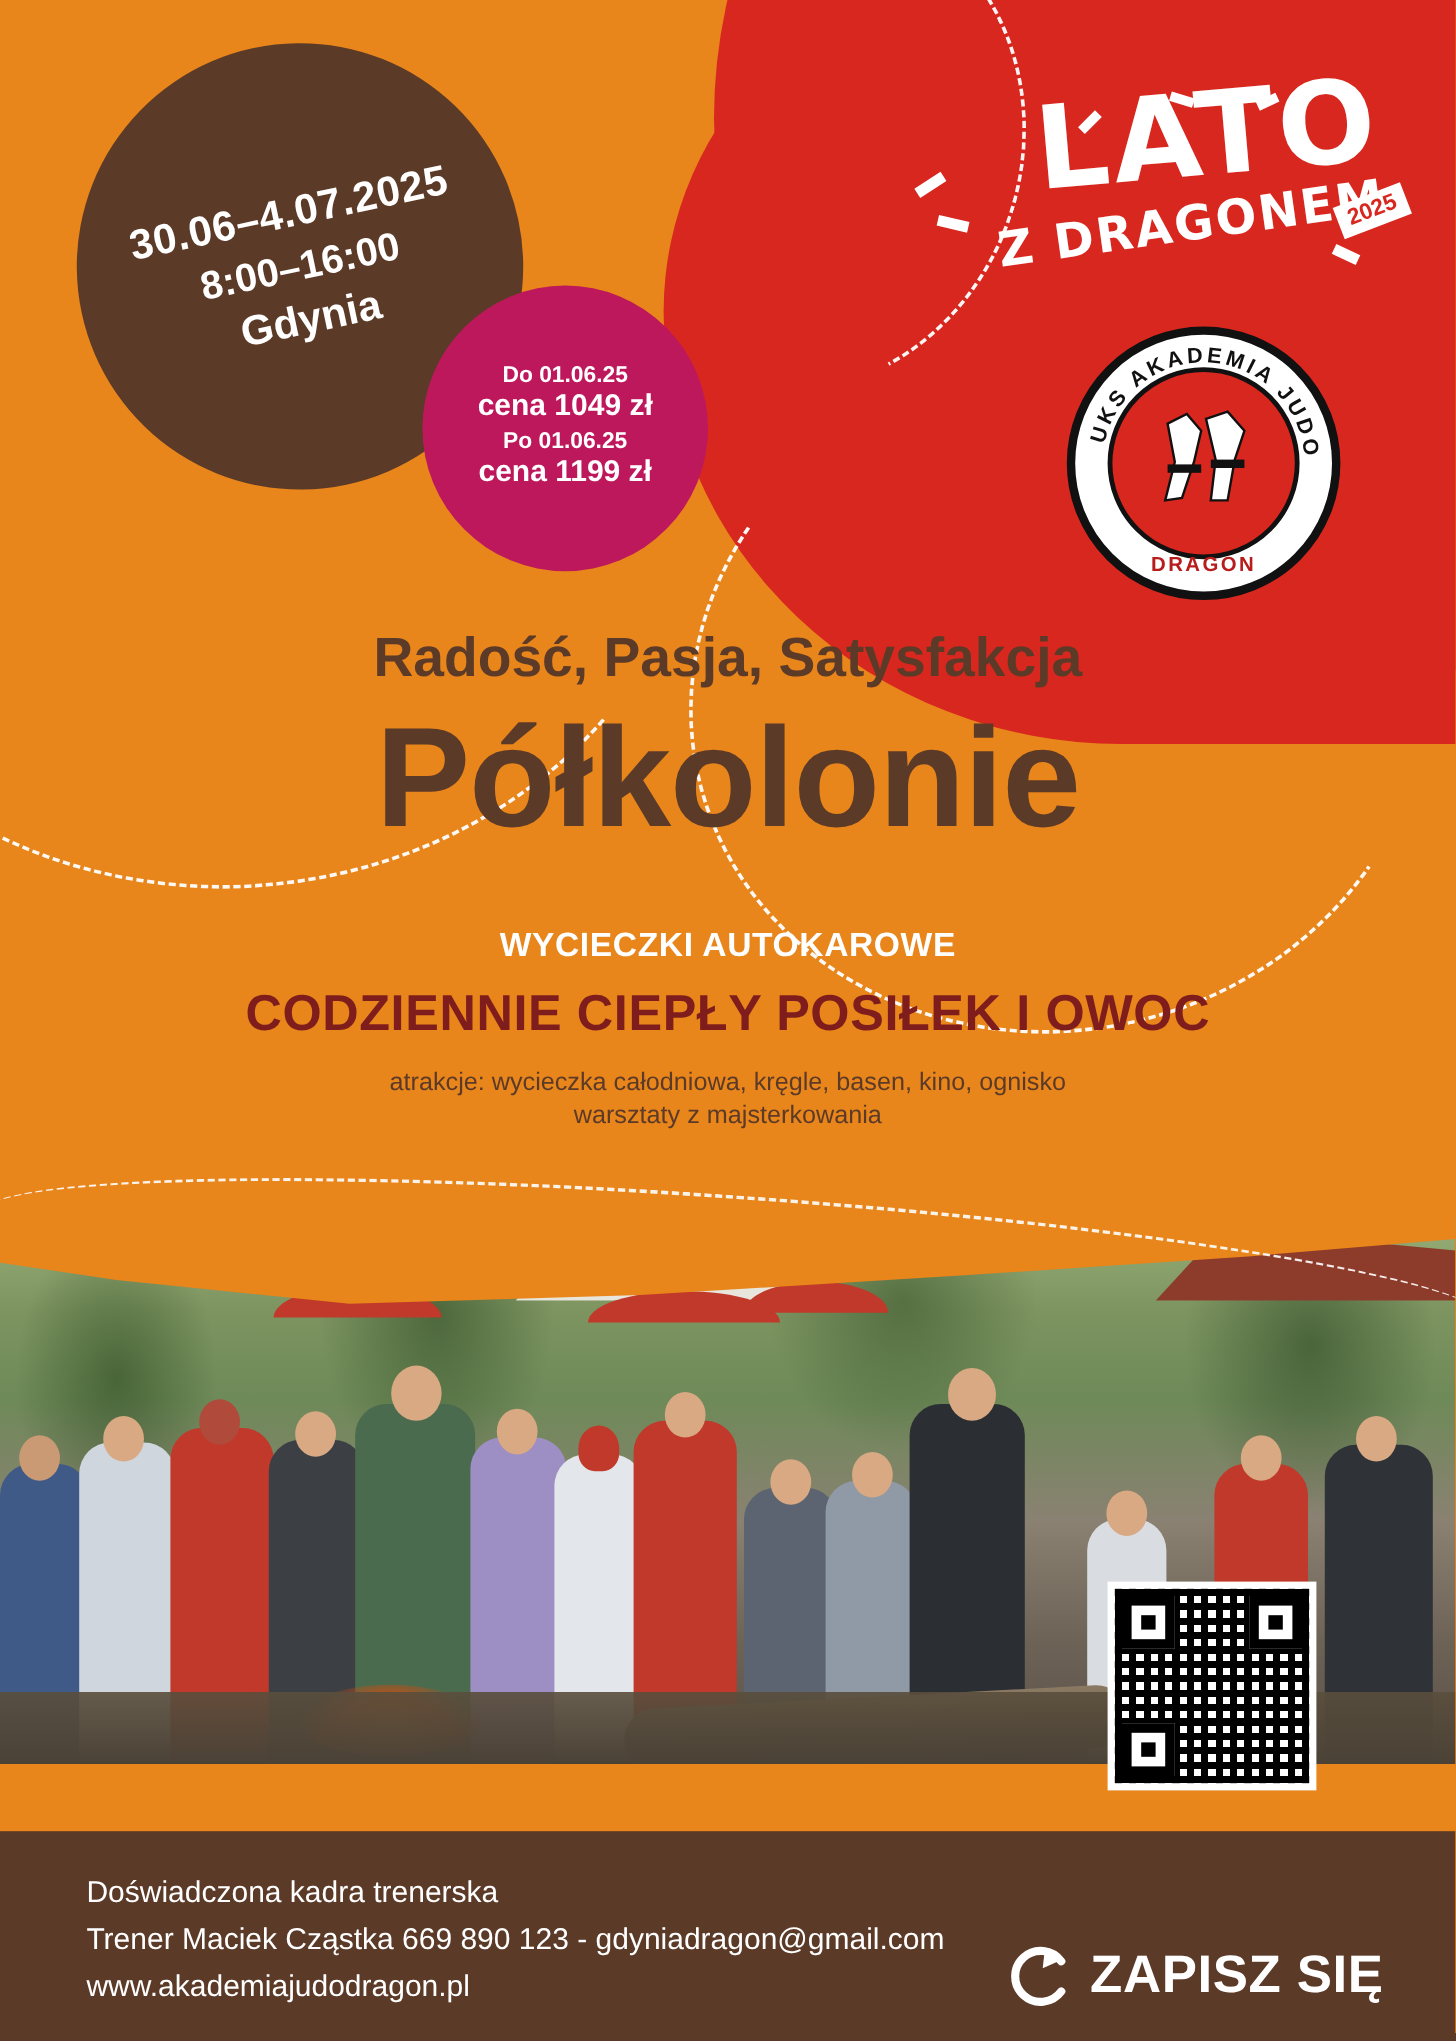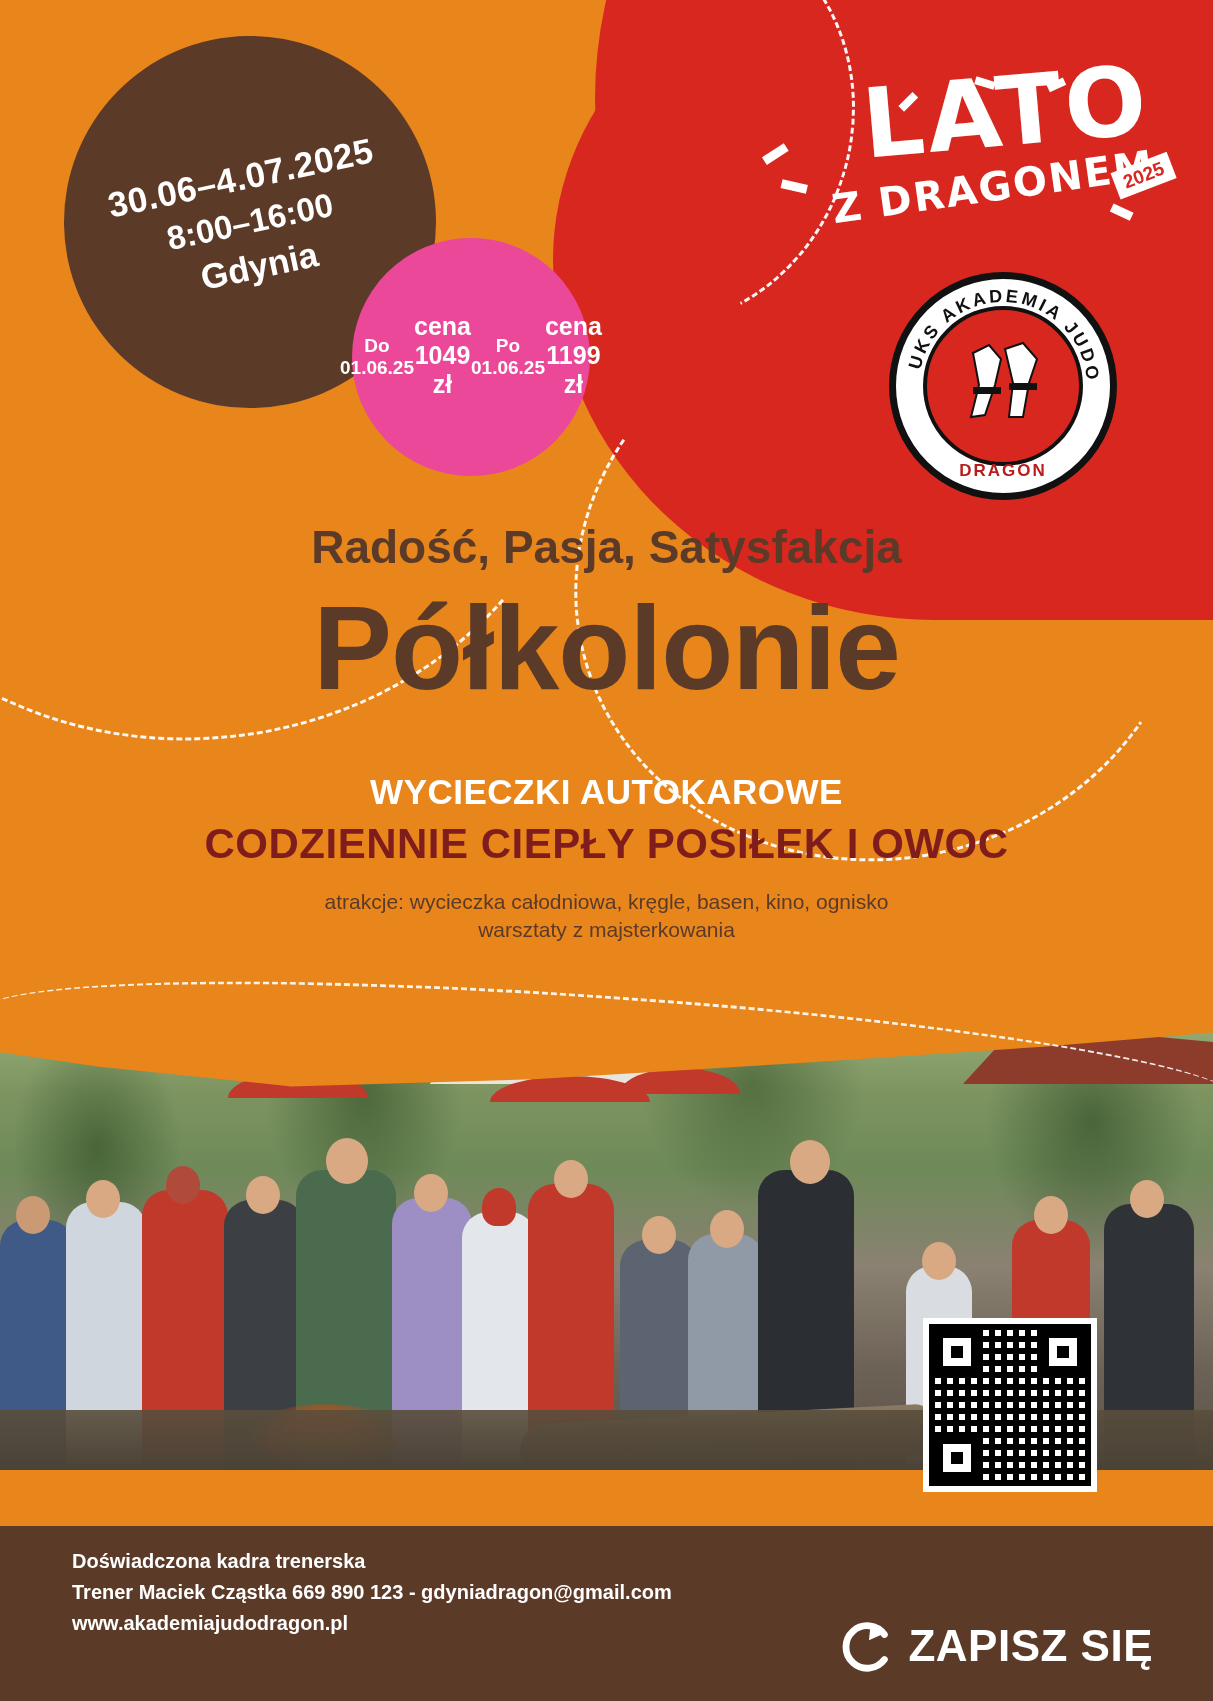--- a/index.html
+++ b/index.html
@@ -71,22 +71,23 @@
   .circle-date .l2 { font-size: 33px; font-weight: 700; margin-top: 6px; }
   .circle-date .l3 { font-size: 35px; font-weight: 700; margin-top: 6px; }
 
   .circle-price {
     position: absolute;
     left: 352px;
     top: 238px;
     width: 238px;
     height: 238px;
     border-radius: 50%;
-    background: #ec4899;
+    background: #be185d;
     display: flex;
+    flex-direction: column;
     align-items: center;
     justify-content: center;
     color: #fff;
     text-align: center;
   }
   .circle-price .small { font-size: 19px; font-weight: 700; }
   .circle-price .big { font-size: 25px; font-weight: 700; margin-bottom: 4px; }
 
   
   .lato-wrap {
@@ -179,21 +180,21 @@
     left: 0; right: 0;
     top: 580px;
     text-align: center;
     font-size: 118px;
     font-weight: 800;
     color: #5C3A28;
     letter-spacing: -1px;
   }
   .sub1 {
     position: absolute; left: 0; right: 0; top: 772px;
-    text-align: center; font-size: 35px; font-weight: 800;
+    text-align: center; font-size: 28px; font-weight: 800;
     color: #FFFFFF; letter-spacing: .5px;
   }
   .sub2 {
     position: absolute; left: 0; right: 0; top: 820px;
     text-align: center; font-size: 42px; font-weight: 800;
     color: #7f1d1d; letter-spacing: .5px;
   }
   .attr {
     position: absolute; left: 0; right: 0; top: 888px;
     text-align: center; color: #5C3A28;
@@ -291,22 +292,22 @@
   .eye-tl { left: 12px; top: 12px; }
   .eye-tr { right: 12px; top: 12px; }
   .eye-bl { left: 12px; bottom: 12px; }
 
   
   .footer {
     position: absolute; left: 0; right: 0; bottom: 0; height: 175px;
     background: #5C3A28; color: #fff;
   }
   .footer-text {
-    position: absolute; left: 72px; top: 20px;
-    font-size: 20px; line-height: 1.55; font-weight: 700;
+    position: absolute; left: 72px; top: 32px;
+    font-size: 25px; line-height: 1.55; font-weight: 400;
   }
   .signup {
     position: absolute; right: 60px; bottom: 26px;
     display: flex; align-items: center; gap: 12px;
   }
   .signup .label { font-size: 44px; font-weight: 800; letter-spacing: .5px; }
   .arrow-ico { width: 58px; height: 58px; }
 </style>
 </head>
 <body>

